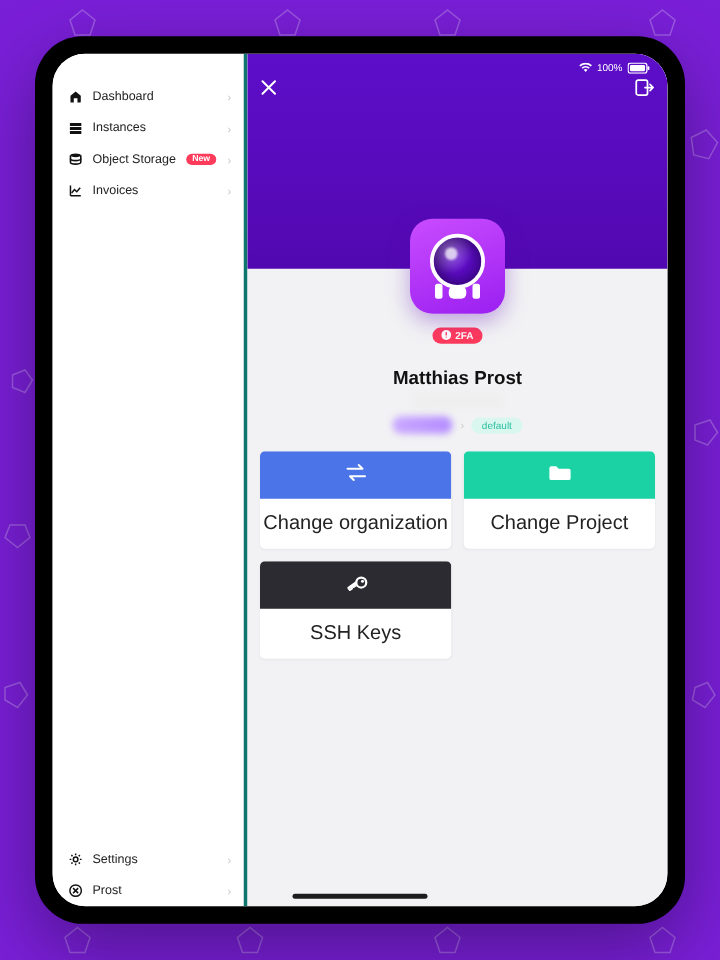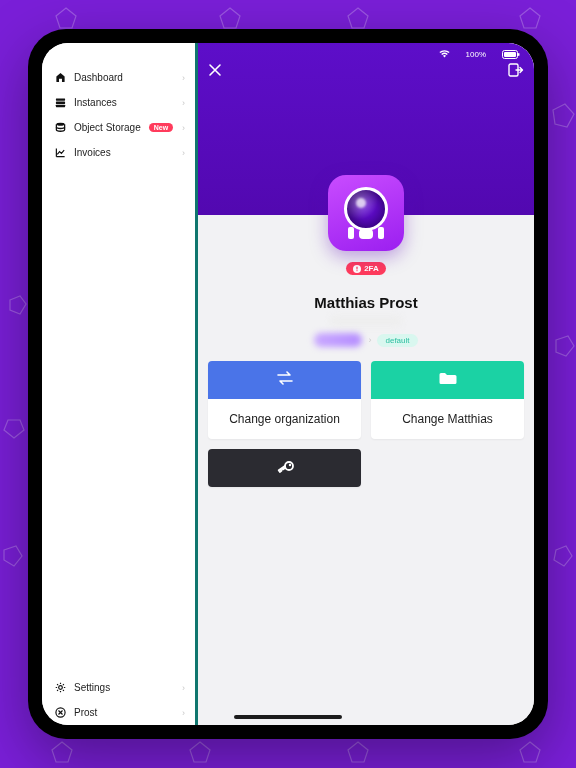--- a/index.html
+++ b/index.html
@@ -24,21 +24,21 @@
     border-radius: 26px;
     overflow: hidden;
     position: relative;
     display: flex;
   }
 
   
   .statusbar {
     position: absolute; top: 4px; right: 14px; left: 14px;
     height: 14px; display: flex; justify-content: flex-end; align-items: center;
-    gap: 16px; color: #fff; font-size: 8px; z-index: 30; font-weight: 500;
+    gap: 4px; color: #fff; font-size: 8px; z-index: 30; font-weight: 500;
   }
   .statusbar .wifi, .statusbar .batt { display: inline-flex; align-items: center; }
   .statusbar svg { display: block; }
 
   
   .sidebar {
     width: 156px; background: #fff;
     display: flex; flex-direction: column;
     padding-top: 22px;
     border-right: 3px solid #0f766e;
@@ -95,21 +95,21 @@
   .orb::after{ content:""; position:absolute; left:9px; top:8px; width:10px; height:10px; border-radius:50%; background: rgba(255,255,255,0.7); filter: blur(1px);}
   .robot-legs { position:absolute; bottom:0; left:50%; transform:translateX(-50%); width:36px; height:14px; display:flex; justify-content:space-between; }
   .robot-legs span{ width:6px; height:12px; background:#fff; border-radius:2px; }
   .robot-legs .mid{ width:14px; height:10px; border-radius:4px; margin-top:2px; }
 
   .profile-block {
     padding-top: 44px; text-align: center;
     padding-bottom: 14px;
   }
   .twofa {
-    display: inline-flex; align-items:flex-end; gap:3px;
+    display: inline-flex; align-items:flex-start; gap:3px;
     background: #ff3b5c; color:#fff; font-size:8px; font-weight:700;
     padding: 2px 7px; border-radius: 9px;
   }
   .user-name { font-size: 15px; font-weight: 700; margin-top: 17px; color:#111; }
   .user-sub { margin-top: 4px; display:flex; justify-content:center; }
   .blurred-pill {
     display:inline-block; width: 72px; height: 12px; border-radius: 7px;
     background: #eee; filter: blur(3px);
   }
   .crumbs {
@@ -136,21 +136,21 @@
   }
   .card-head {
     height: 38px; display:flex; align-items:center; justify-content:center;
     color:#fff;
   }
   .card-head.blue { background:#4a74e8; }
   .card-head.teal { background:#1bd2a4; }
   .card-head.dark { background:#2b2b31; }
   .card-body {
     height: 40px; display:flex; align-items:center; justify-content:center;
-    font-size:12px; color:#222;
+    font-size:16px; color:#222;
   }
 
   .home-indicator {
     position:absolute; bottom:6px; left:50%; transform:translateX(-50%);
     width:108px; height:4px; border-radius:3px; background:#1c1c1c;
   }
 </style>
 </head>
 <body>
 
@@ -325,35 +325,38 @@
 
         <div class="card">
           <div class="card-head teal">
             <span>
               <svg width="20" height="14" viewBox="0 0 20 14">
                   <path d="M1.5 3.5a1.5 1.5 0 0 1 1.5-1.5h4l2 2h8a1.5 1.5 0 0 1 1.5 1.5v6A1.5 1.5 0 0 1 17 13H3a1.5 1.5 0 0 1-1.5-1.5Z" fill="#fff"></path>
                 </svg>
             </span>
           </div>
           <div class="card-body">
-              <span>Change Matthias</span>
+              <span>Change Project</span>
             </div>
         </div>
 
 
         <div class="card">
           <div class="card-head dark">
             <span>
               <svg width="20" height="14" viewBox="0 0 20 14">
                   <circle cx="14" cy="7" r="4" fill="none" stroke="#fff" stroke-width="1.8"></circle>
                   <circle cx="15" cy="6" r="1.2" fill="#fff"></circle>
                   <path d="M10.5 9 3 9l0 2 2 0 0-1.5 2 0 0 1.2 2 0" fill="none" stroke="#fff" stroke-width="1.8" stroke-linecap="round" stroke-linejoin="round" transform="rotate(-35 7 9)"></path>
                 </svg>
             </span>
           </div>
+          <div class="card-body">
+              <span>SSH Keys</span>
+            </div>
         </div>
       </div>
 
     </main>
 
     <div class="home-indicator"></div>
   </div>
 </div>
 
 </body></html>

